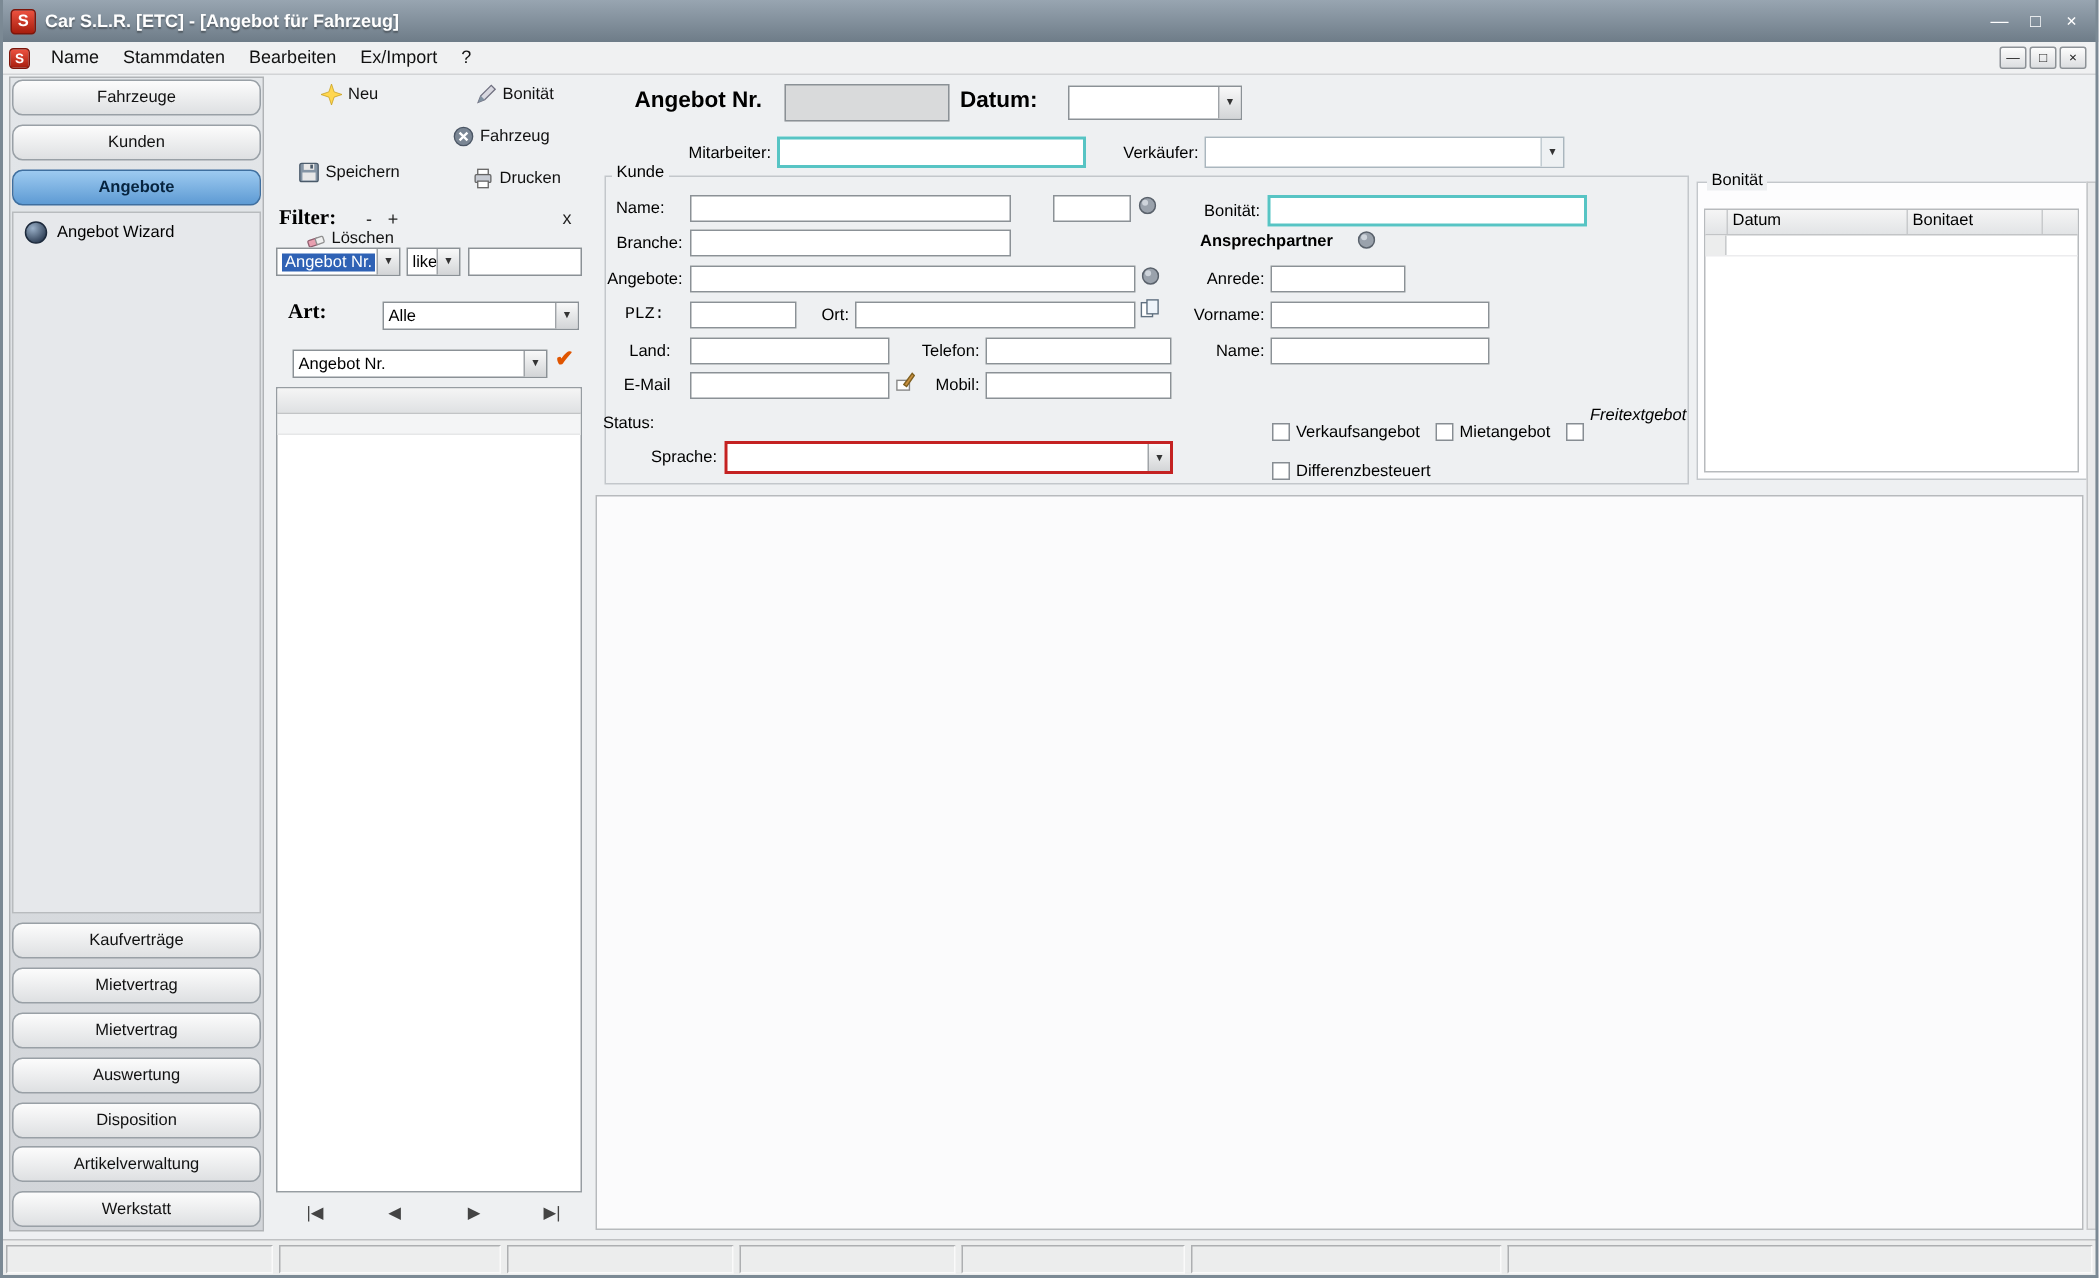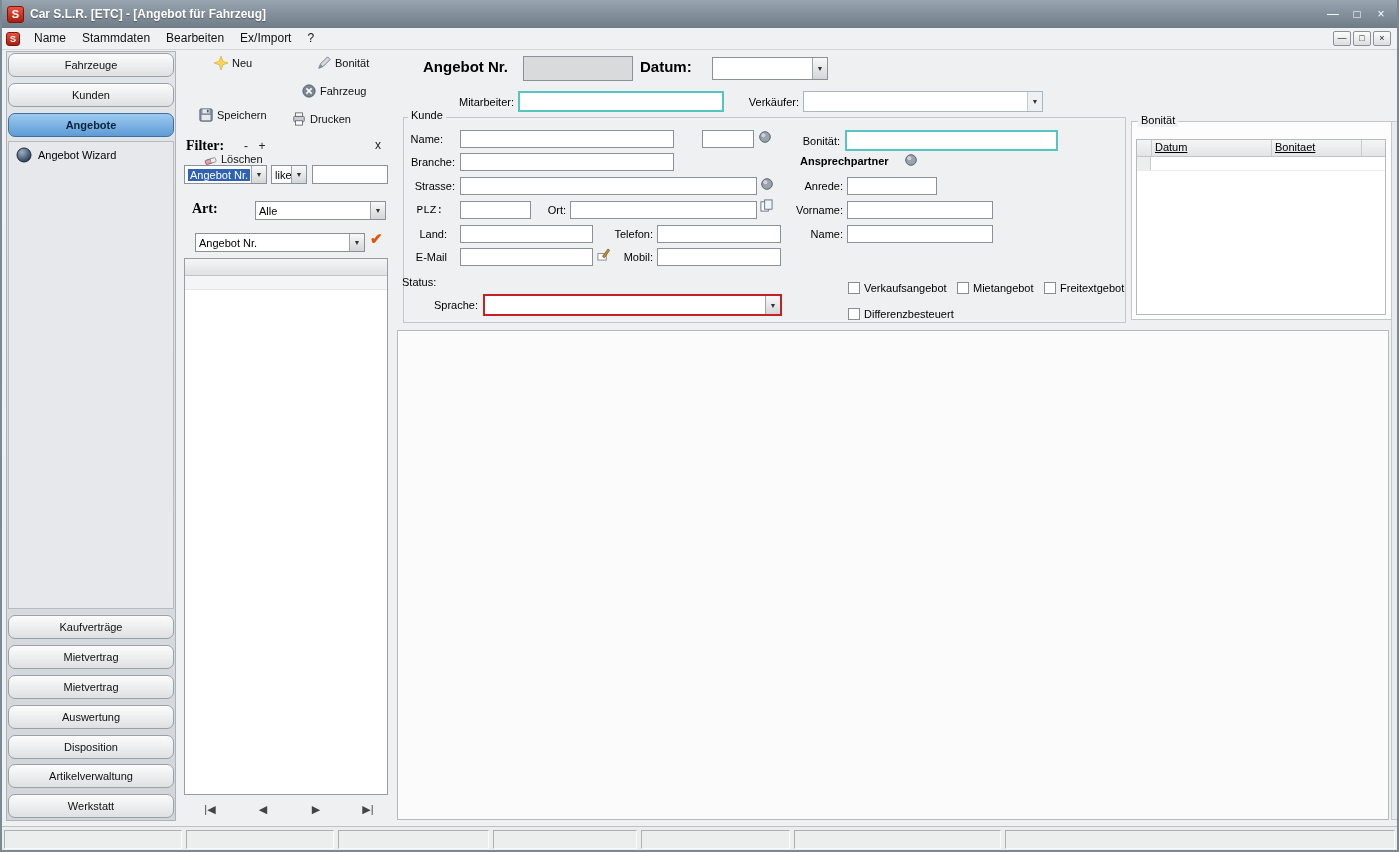--- a/index.html
+++ b/index.html
@@ -64,21 +64,21 @@
   .listhdr { height:17px; background:linear-gradient(#f5f5f5,#dfe1e3); border-bottom:1px solid #c2c4c6; }
   .listsub { height:14px; background:#f4f5f6; border-bottom:1px solid #e6e7e8; }
   .navbtn { position:absolute; width:24px; height:18px; text-align:center; font-size:11px; color:#444; line-height:18px; cursor:default; }
 
   .grp { position:absolute; border:1px solid #c3c7cb; }
   .grplbl { position:absolute; font-size:11px; background:#eef0f2; padding:0 3px; height:13px; line-height:13px; }
 
   .chk { position:absolute; width:12px; height:12px; background:#fff; border:1px solid #878d93; cursor:default; }
   .cblbl { position:absolute; font-size:11px; line-height:13px; white-space:nowrap; }
 
-  .bontable { position:absolute; left:1136px; top:139px; width:250px; height:176px; background:#fff; border:1px solid #b7babd;text-decoration:underline; }
+  .bontable { position:absolute; left:1136px; top:139px; width:250px; height:176px; background:#fff; border:1px solid #b7babd; }
   .bonhdr { display:flex; height:17px; background:linear-gradient(#f5f5f5,#e2e4e6); border-bottom:1px solid #c2c4c6; font-size:11px; }
   .bonhdr .c { border-right:1px solid #c8cacc; padding:1px 3px 0 3px; overflow:hidden; white-space:nowrap; }
   .bonrow { height:14px; border-bottom:1px solid #ececee; }
   .bonsel { width:14px; background:#eceded; border-right:1px solid #c8cacc; }
 
   .statusbar { position:absolute; left:0; top:826px; right:0; height:26px; background:#eceded; border-top:1px solid #bfc1c3; }
   .seg { position:absolute; top:3px; height:19px; border:1px solid; border-color:#adafb1 #fafafa #fafafa #adafb1; }
 
   .strip { position:absolute; left:1391px; top:121px; width:7px; height:699px; background:#e9eaeb; border:1px solid #c6c8ca; }
   .emptyarea { position:absolute; left:397px; top:330px; width:992px; height:490px; background:#fbfbfc; border:1px solid #b7babd; }
@@ -185,21 +185,21 @@
     <span>
         <svg width="14" height="14" viewBox="0 0 16 16">
           <g transform="rotate(-18 8 8)">
             <rect x="2" y="8" width="8" height="5" rx="1" fill="#e8a0b0" stroke="#906070"></rect>
             <rect x="8" y="8" width="6" height="5" rx="1" fill="#f0f0f0" stroke="#909090"></rect>
           </g>
         </svg>
       </span>
     <span>Löschen</span>
   </div>
-  <div class="tbtn" style="left:292px;top:110px;">
+  <div class="tbtn" style="left:315px;top:110px;">
     <span>
         <svg width="14" height="14" viewBox="0 0 16 16">
           <rect x="4" y="1" width="8" height="4" fill="#fff" stroke="#666"></rect>
           <rect x="2" y="5" width="12" height="6" rx="1" fill="#c8ccd4" stroke="#666"></rect>
           <rect x="4" y="10" width="8" height="5" fill="#fff" stroke="#666"></rect>
         </svg>
       </span>
     <span>Drucken</span>
   </div>
 
@@ -274,21 +274,21 @@
   <div class="lbl rlbl" style="left:375px;top:153px;width:80px;">Branche:</div>
   <input class="inp" style="left: 460px; top: 153px; width: 214px;">
   <div class="lbl" style="left:800px;top:152px;font-weight:bold;">Ansprechpartner</div>
   <span style="position:absolute;left:905px;top:154px;">
       <svg width="12" height="12" viewBox="0 0 12 12">
         <circle cx="6" cy="6" r="5.3" fill="#9aa2ac" stroke="#5a626c"></circle>
         <circle cx="4.4" cy="4.2" r="2" fill="#ced4db"></circle>
       </svg>
     </span>
 
-  <div class="lbl rlbl" style="left:375px;top:177px;width:80px;">Strasse:</div>
+  <div class="lbl rlbl" style="left:375px;top:177px;width:80px;">Angebote:</div>
   <input class="inp" style="left: 460px; top: 177px; width: 297px;">
   <span style="position:absolute;left:761px;top:178px;">
       <svg width="12" height="12" viewBox="0 0 12 12">
         <circle cx="6" cy="6" r="5.3" fill="#9aa2ac" stroke="#5a626c"></circle>
         <circle cx="4.4" cy="4.2" r="2" fill="#ced4db"></circle>
       </svg>
     </span>
   <div class="lbl rlbl" style="left:783px;top:177px;width:60px;">Anrede:</div>
   <input class="inp" style="left: 847px; top: 177px; width: 90px;">
 
@@ -328,21 +328,21 @@
   <div class="combo red" style="left:483px;top:294px;width:299px;height:22px;">
     <span class="val"></span>
     <span class="arr"></span>
   </div>
 
   <div class="chk" style="left:848px;top:282px;"></div>
   <div class="cblbl" style="left:864px;top:282px;">Verkaufsangebot</div>
   <div class="chk" style="left:957px;top:282px;"></div>
   <div class="cblbl" style="left:973px;top:282px;">Mietangebot</div>
   <div class="chk" style="left:1044px;top:282px;"></div>
-  <div class="cblbl" style="left:1060px;top:282px;">Freitextgebot</div>
+  <div class="cblbl" style="left:1060px;top:271px;font-style:italic;">Freitextgebot</div>
   <div class="chk" style="left:848px;top:308px;"></div>
   <div class="cblbl" style="left:864px;top:308px;">Differenzbesteuert</div>
 
   <div class="grp" style="left:1131px;top:121px;width:261px;height:199px;background:#fdfdfe;"></div>
   <div class="grplbl" style="left:1138px;top:114px;">Bonität</div>
   <div class="bontable">
     <div class="bonhdr">
       <span class="c" style="width:15px;"></span>
       <span class="c" style="width:120px;">Datum</span>
       <span class="c" style="width:90px;">Bonitaet</span>

